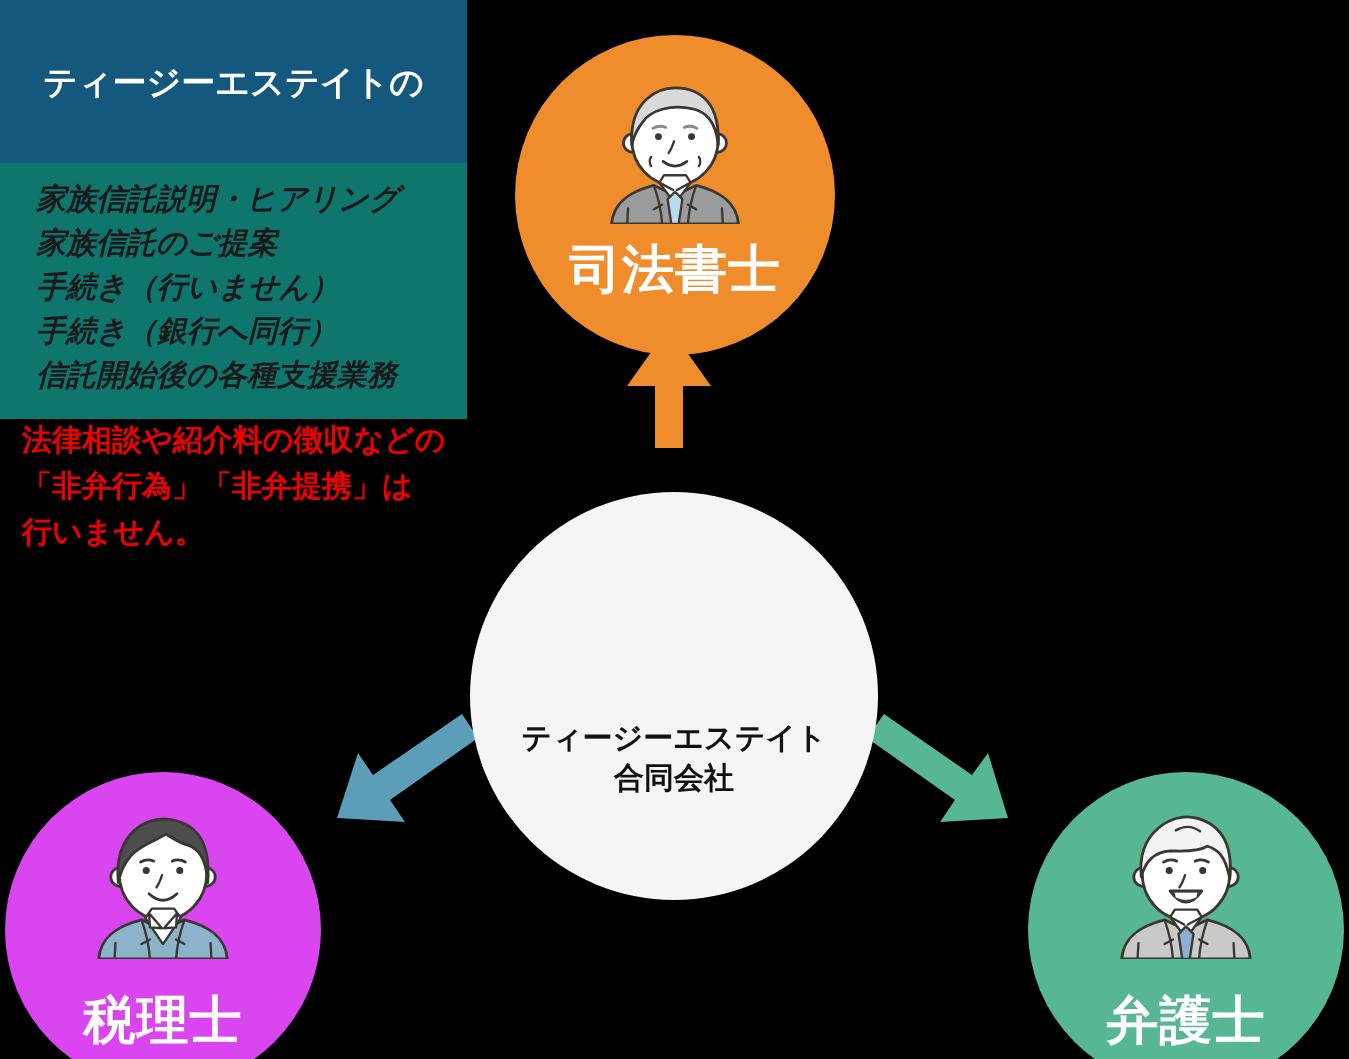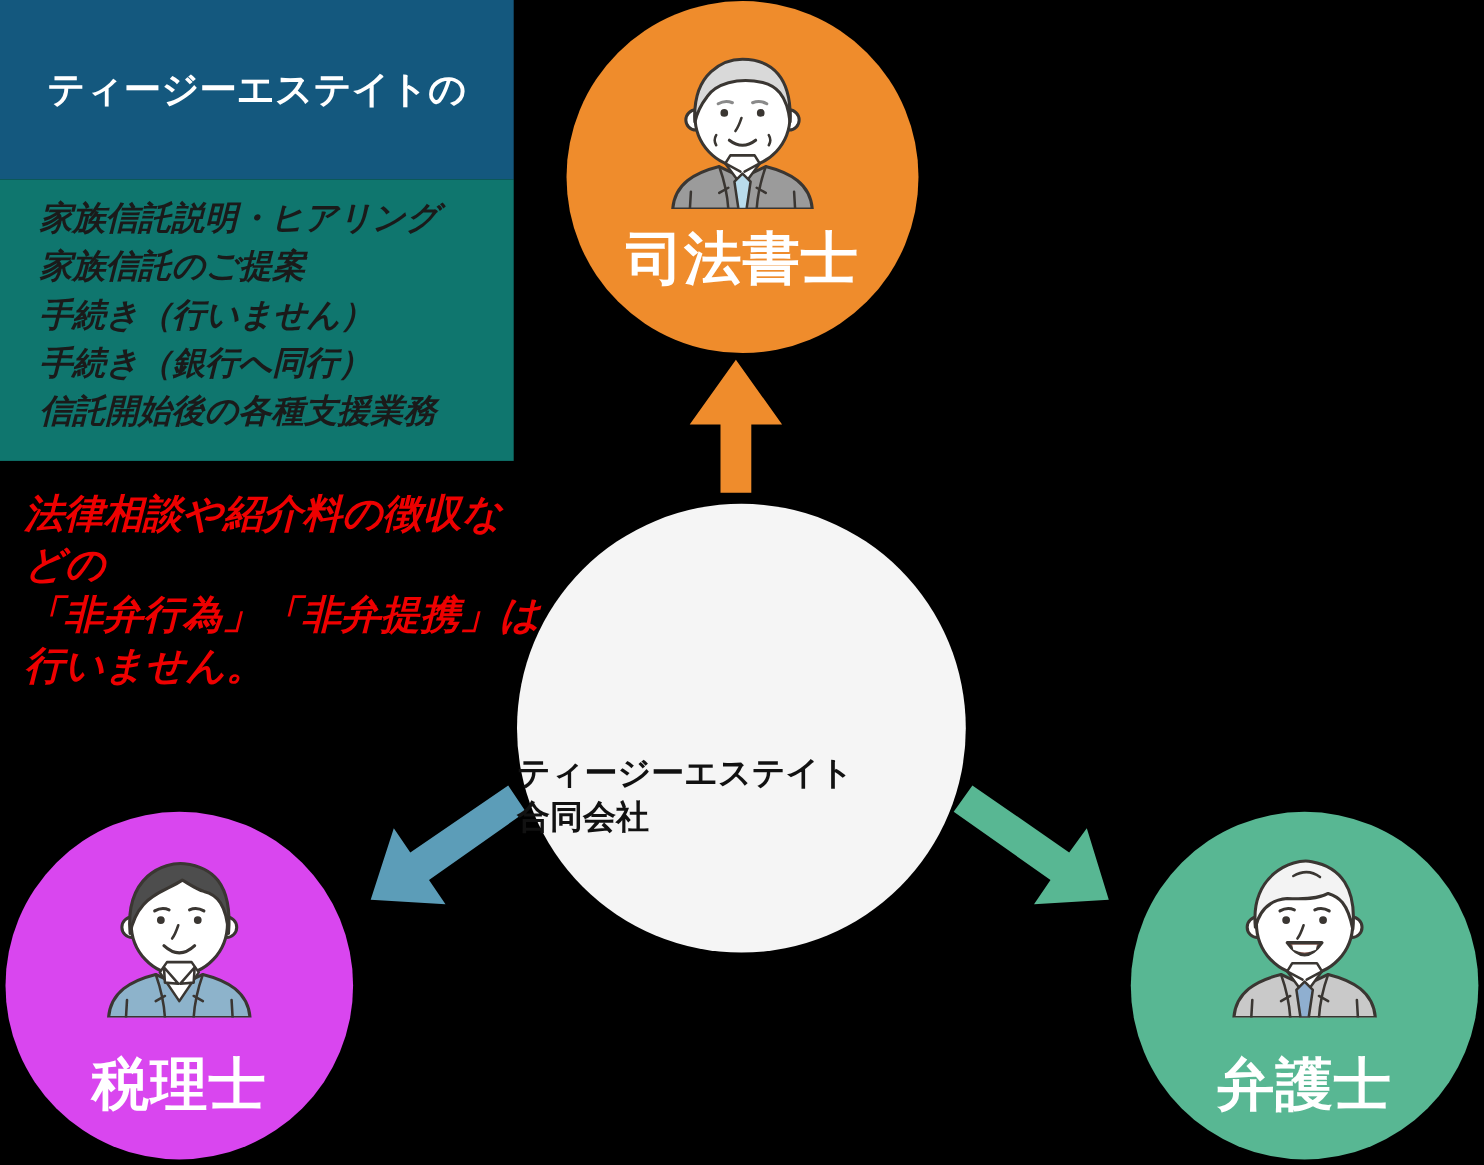--- a/index.html
+++ b/index.html
@@ -15,46 +15,46 @@
     background:#14587e;
   }
   .info-box-list{
     background:#f4f4f4;padding:14px 18px 22px 36px;margin:0;list-style:none;
   }
   .info-box-list li{
     font-size:30px;line-height:44px;font-weight:600;color:#1a1a1a;white-space:nowrap;
   }
   
   .warning{
-    position:absolute;left:22px;top:444px;width:470px;
-    color:#ee0000;font-size:36px;font-weight:bold;line-height:46px;font-style:italic;
+    position:absolute;left:22px;top:417px;width:470px;
+    color:#ee0000;font-size:30px;font-weight:bold;line-height:46px;
   }
   
   .arrows{position:absolute;left:0;top:0;width:1349px;height:1059px;}
   
-  .node{position:absolute;border-radius:50%;}
+  .node{position:absolute;border-radius:50%;margin-top:34px;}
   .node-top{left:515px;top:1px;width:320px;height:320px;background:#ef8c2c;}
   .node-center{left:470px;top:458px;width:408px;height:408px;background:#f5f5f5;}
   .node-left{left:5px;top:738px;width:316px;height:316px;background:#5c9db8;}
   .node-right{left:1028px;top:738px;width:316px;height:316px;background:#58b793;font-family:Liberation Serif, serif;}
   .avatar{position:absolute;left:50%;transform:translateX(-50%);}
   .node-top .avatar{top:40px;}
   .node-left .avatar,.node-right .avatar{top:36px;}
   .node-label{
     position:absolute;width:100%;text-align:center;color:#fff;
     font-size:52px;font-weight:600;letter-spacing:1px;white-space:nowrap;
   }
   .node-top .node-label{top:200px;}
   .node-left .node-label,.node-right .node-label{top:214px;}
   .brand{
     position:absolute;top:150px;width:100%;text-align:center;
     font-size:57px;font-weight:bold;color:#2a648f;line-height:1;letter-spacing:1px;white-space:nowrap;
   }
   .company{
-    position:absolute;top:226px;width:100%;
+    position:absolute;top:226px;width:100%;text-align:center;
     font-size:30px;font-weight:600;color:#111;line-height:40px;
   }
 </style>
 </head>
 <body>
 
 <div id="stage">
 
   <div class="info-box">
     <div class="info-box-header" style="background-color: rgb(20, 88, 126);">

